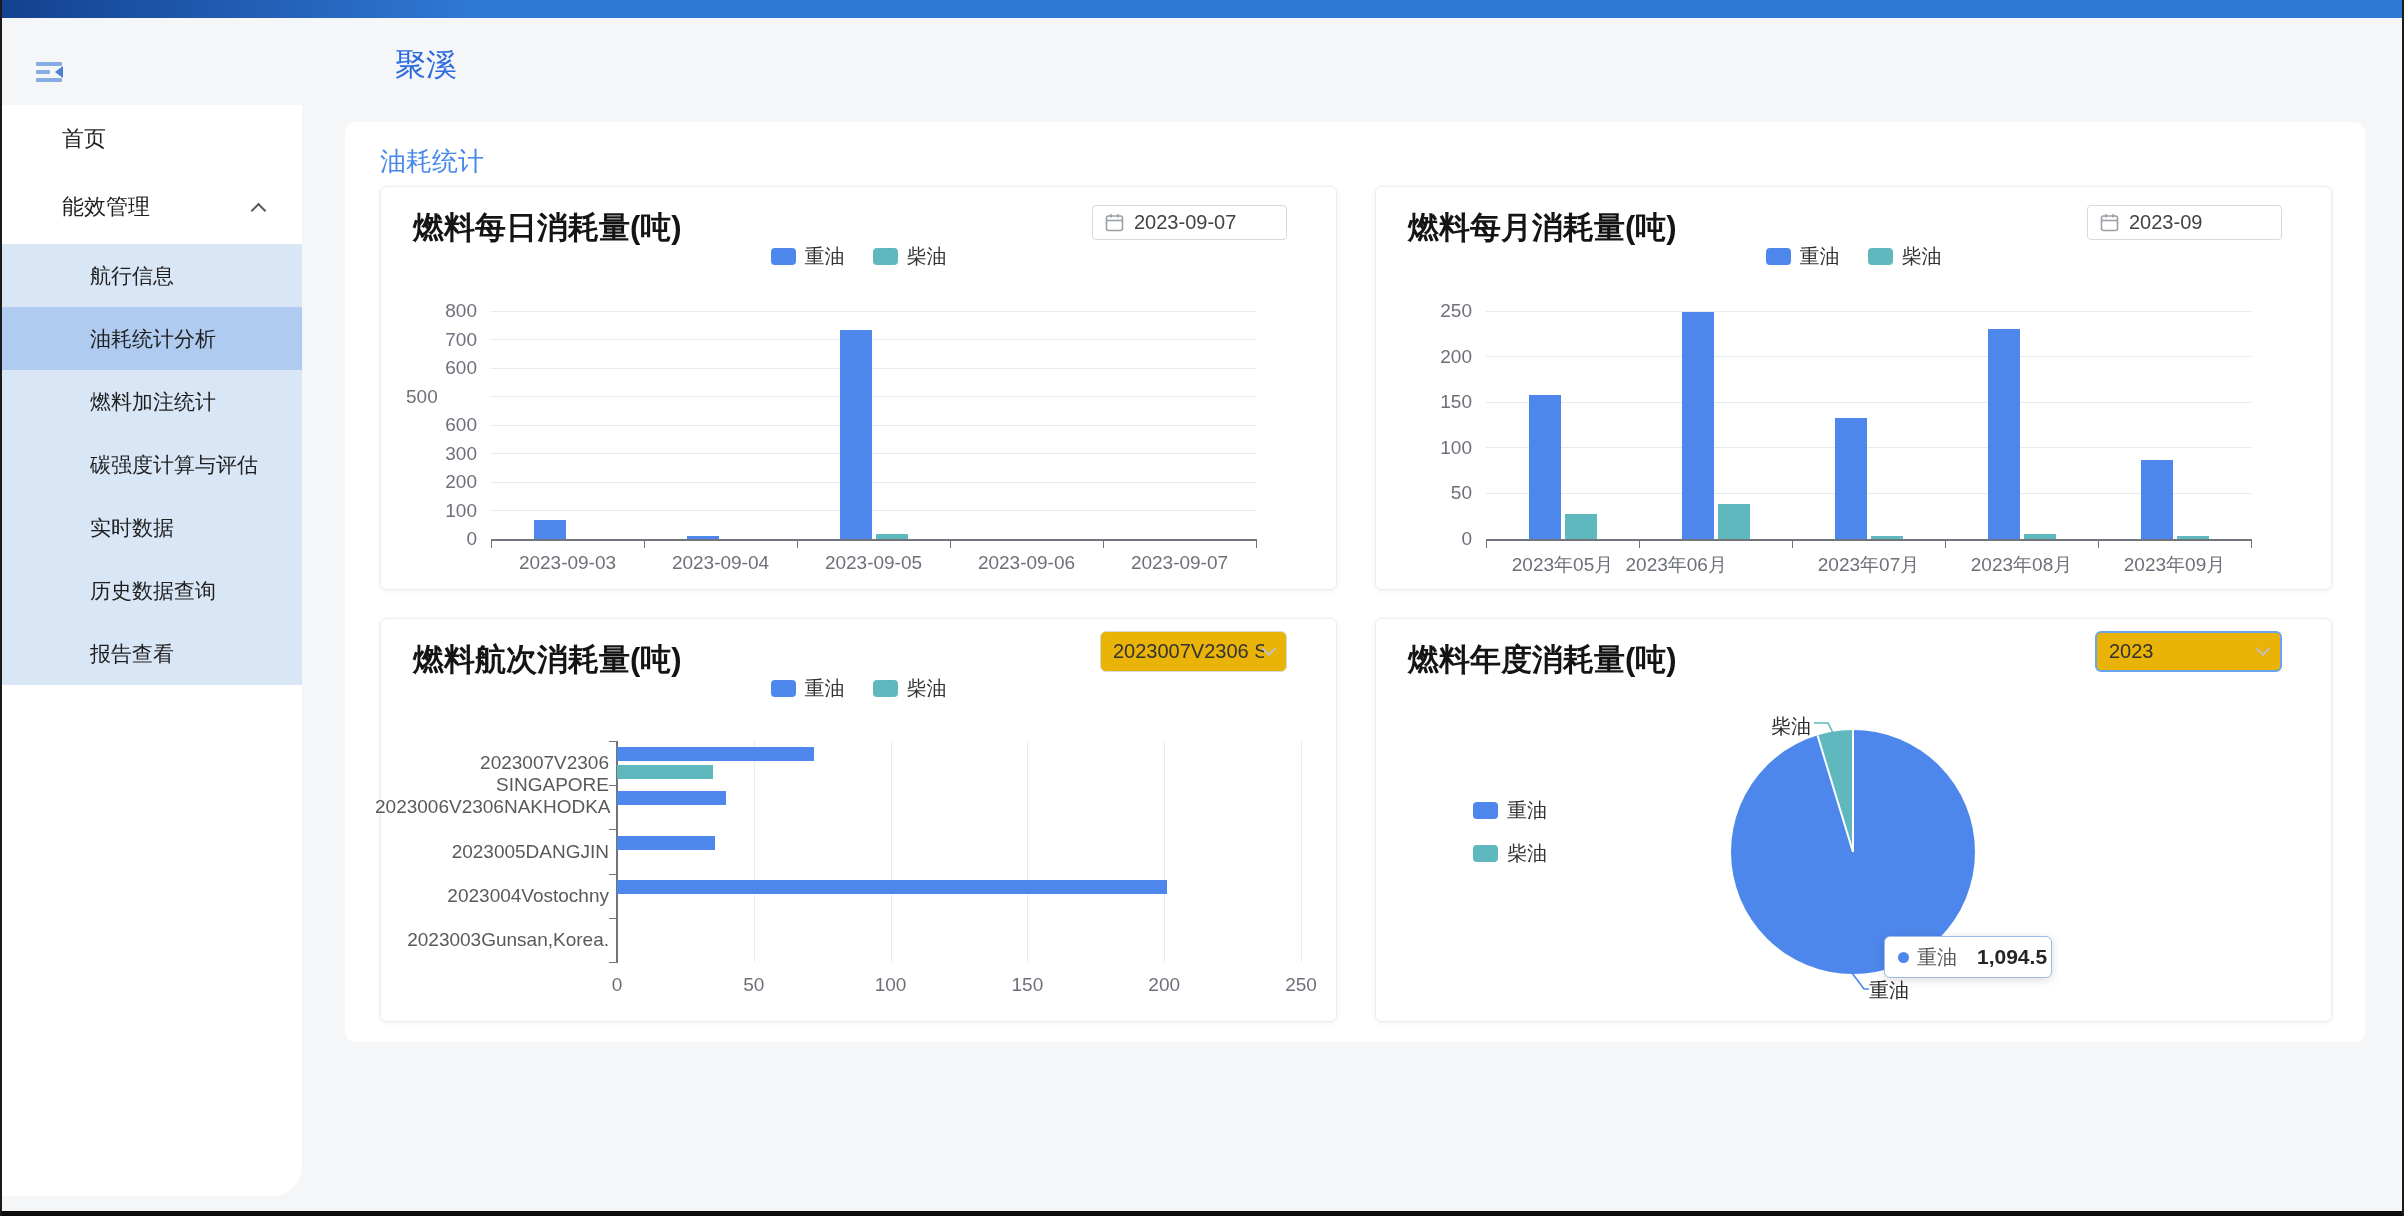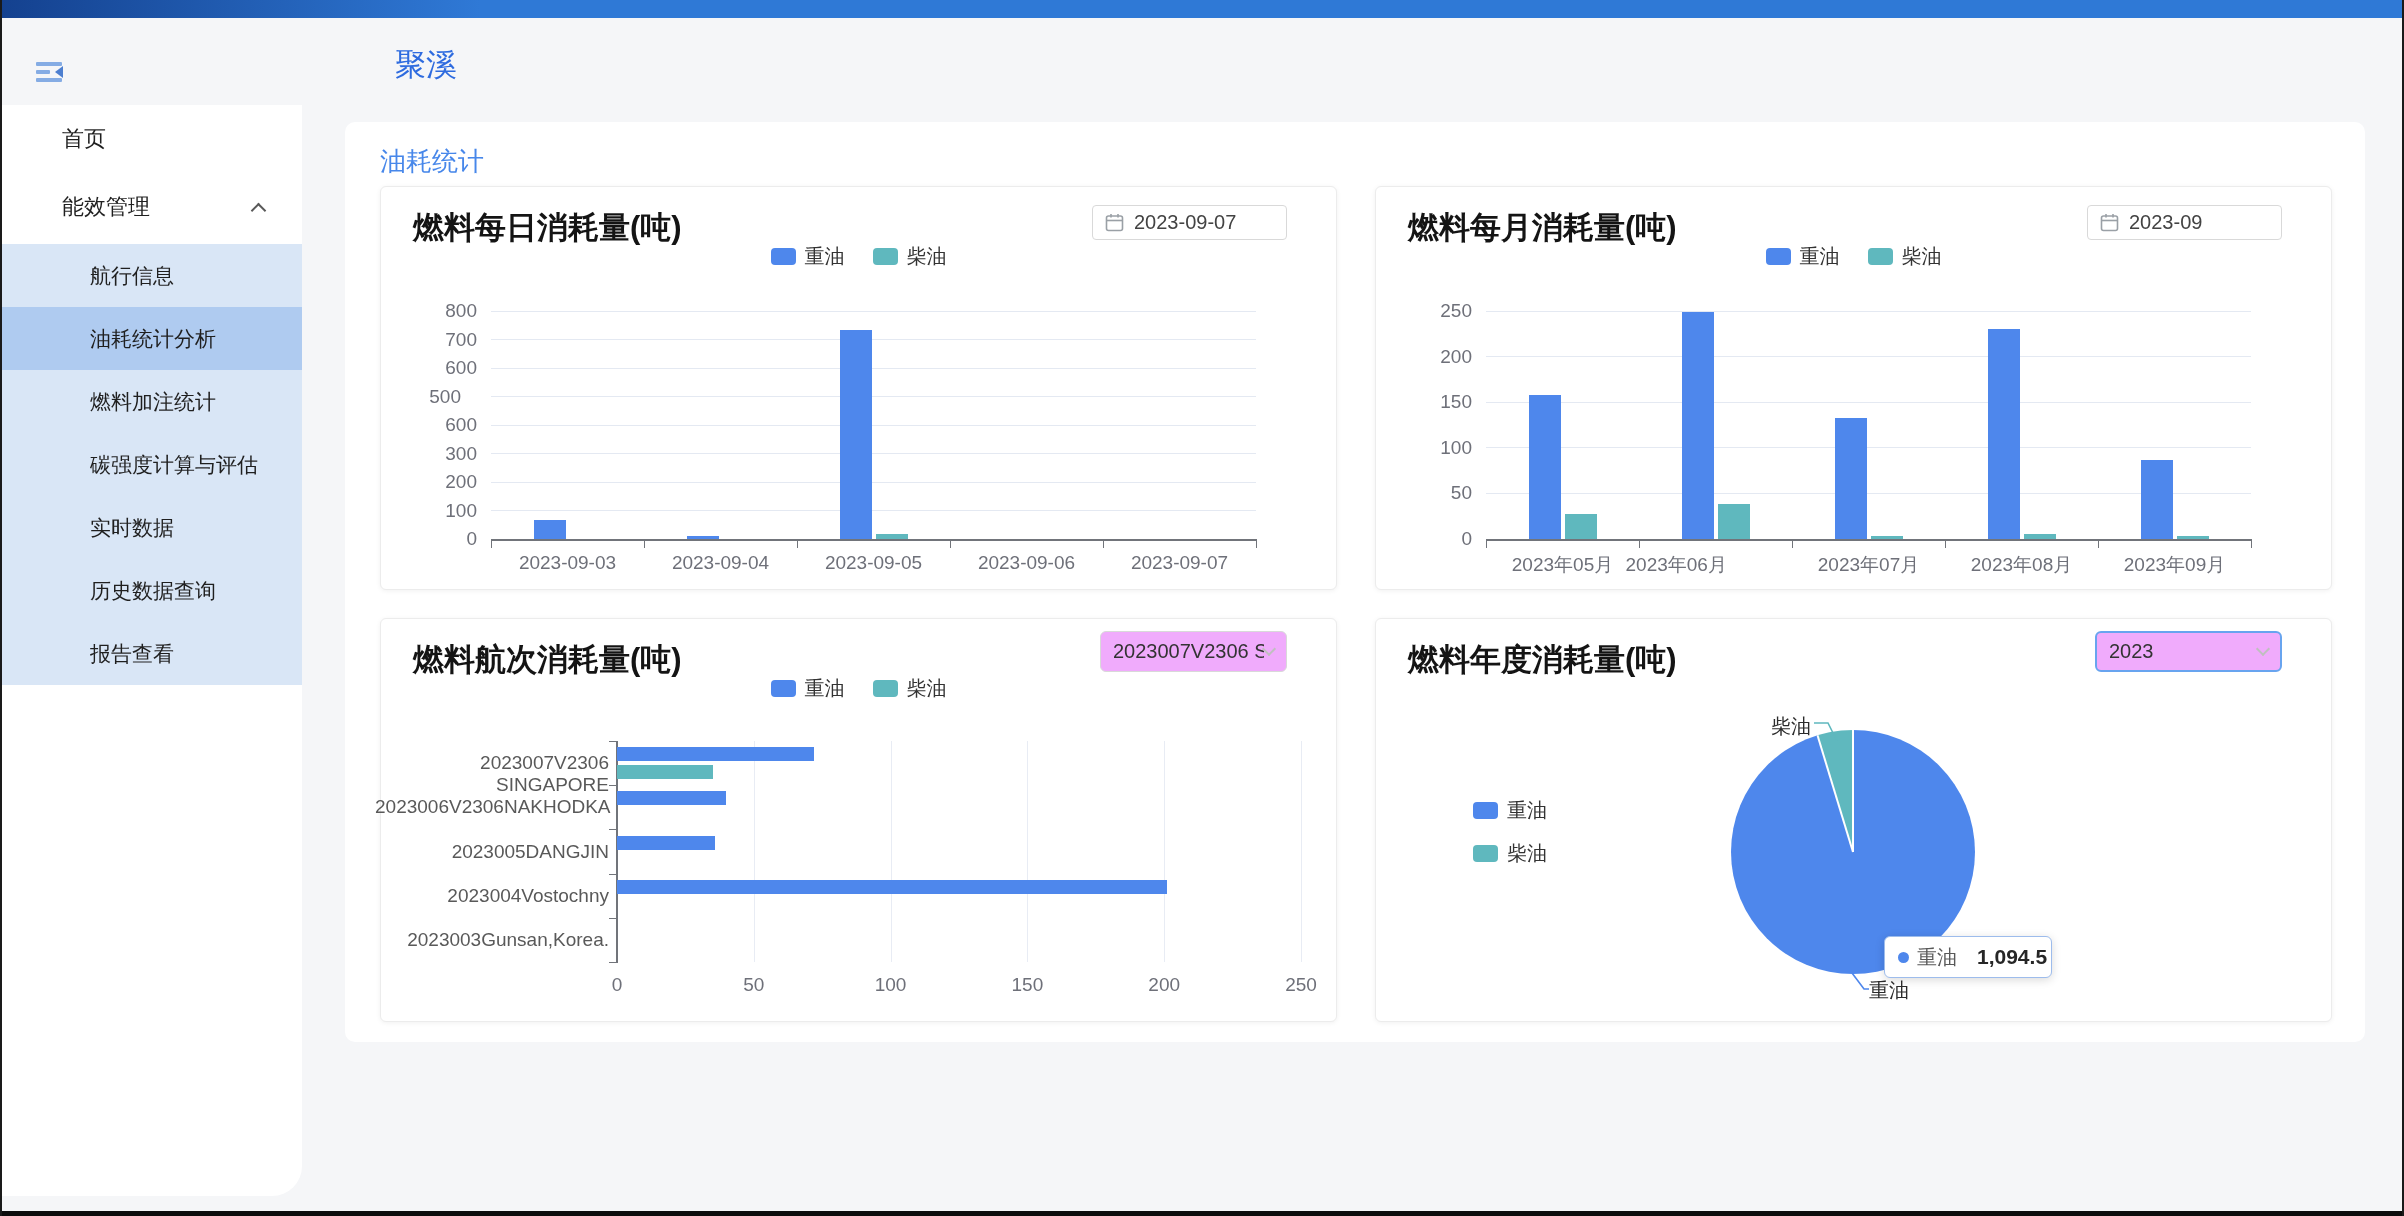--- a/index.html
+++ b/index.html
@@ -53,21 +53,21 @@
     justify-content:center; gap:28px; align-items:center; }
   .legend-item { display:flex; align-items:center; gap:9px; cursor:pointer; }
   .legend-marker { width:25px; height:17px; border-radius:4px; }
   .legend-label { font-size:20px; color:#333; }
 
   .picker-box { position:absolute; right:49px; top:18px; width:195px; height:35px;
     border:1px solid #D9D9D9; border-radius:4px; background:#fff; display:flex;
     align-items:center; padding:0 12px; gap:10px; cursor:pointer; }
   .picker-text { font-size:20px; color:#434343; }
   .select-box { position:absolute; right:49px; top:12px; width:187px; height:41px;
-    border:1px solid #D9D9D9; border-radius:6px; background:#f0abfc; display:flex;
+    border:1px solid #D9D9D9; border-radius:6px; background:#eab308; display:flex;
     align-items:center; padding:9px 12px; cursor:pointer; }
   .select-box.focused { border:2px solid #68A4EF; }
   .select-text { font-size:20px; color:#333; white-space:nowrap; overflow:hidden; flex:1; }
   .chev-down { width:10px; height:10px; border-right:2px solid #BFBFBF;
     border-bottom:2px solid #BFBFBF; transform:rotate(45deg); margin-top:-5px; flex:none; }
 
   .plot { position:absolute; left:0; top:0; width:957px; height:404px; }
   .gridline-h { position:absolute; height:1px; background:#E4E9F2; }
   .gridline-v { position:absolute; width:1px; background:#E8ECF4; }
   .axis-line-h { position:absolute; height:2px; background:#71747A; }
@@ -171,21 +171,21 @@
         <div class="axis-label" style="left: 32px; top: 341px; width: 64px; text-align: right;">0</div>
         <div class="gridline-h" style="left: 110px; top: 323px; width: 765px;"></div>
         <div class="axis-label" style="left: 32px; top: 312.5px; width: 64px; text-align: right;">100</div>
         <div class="gridline-h" style="left: 110px; top: 294.5px; width: 765px;"></div>
         <div class="axis-label" style="left: 32px; top: 284px; width: 64px; text-align: right;">200</div>
         <div class="gridline-h" style="left: 110px; top: 266px; width: 765px;"></div>
         <div class="axis-label" style="left: 32px; top: 255.5px; width: 64px; text-align: right;">300</div>
         <div class="gridline-h" style="left: 110px; top: 237.5px; width: 765px;"></div>
         <div class="axis-label" style="left: 32px; top: 227px; width: 64px; text-align: right;">600</div>
         <div class="gridline-h" style="left: 110px; top: 209px; width: 765px;"></div>
-        <div class="axis-label" style="left: 16px; top: 198.5px; width: 64px; text-align: right;">500</div>
+        <div class="axis-label" style="left: 25px; top: 198.5px; width: 64px; text-align: left;">500</div>
         <div class="gridline-h" style="left: 110px; top: 180.5px; width: 765px;"></div>
         <div class="axis-label" style="left: 32px; top: 170px; width: 64px; text-align: right;">600</div>
         <div class="gridline-h" style="left: 110px; top: 152px; width: 765px;"></div>
         <div class="axis-label" style="left: 32px; top: 141.5px; width: 64px; text-align: right;">700</div>
         <div class="gridline-h" style="left: 110px; top: 123.5px; width: 765px;"></div>
         <div class="axis-label" style="left: 32px; top: 113px; width: 64px; text-align: right;">800</div>
         <div class="axis-line-h" style="left: 110px; top: 352px; width: 766px;"></div>
         <div class="tick" style="left: 110px; top: 354px; width: 1px; height: 7px;"></div>
         <div class="tick" style="left: 263px; top: 354px; width: 1px; height: 7px;"></div>
         <div class="tick" style="left: 416px; top: 354px; width: 1px; height: 7px;"></div>

